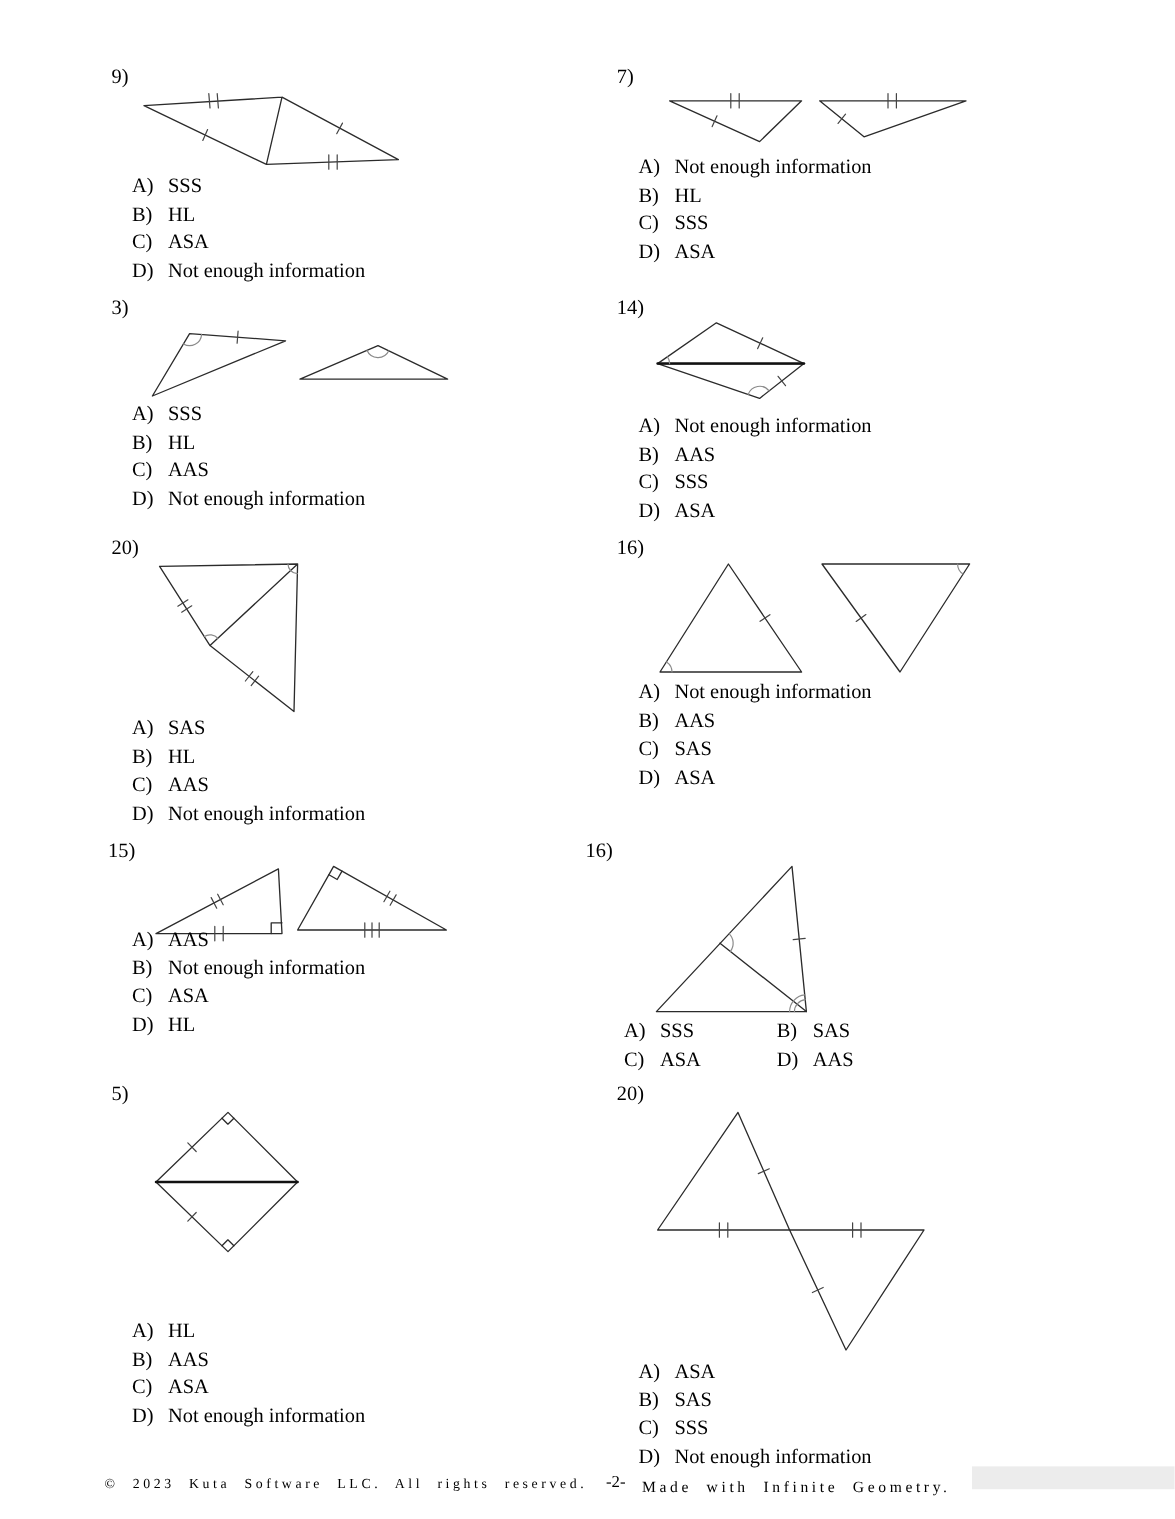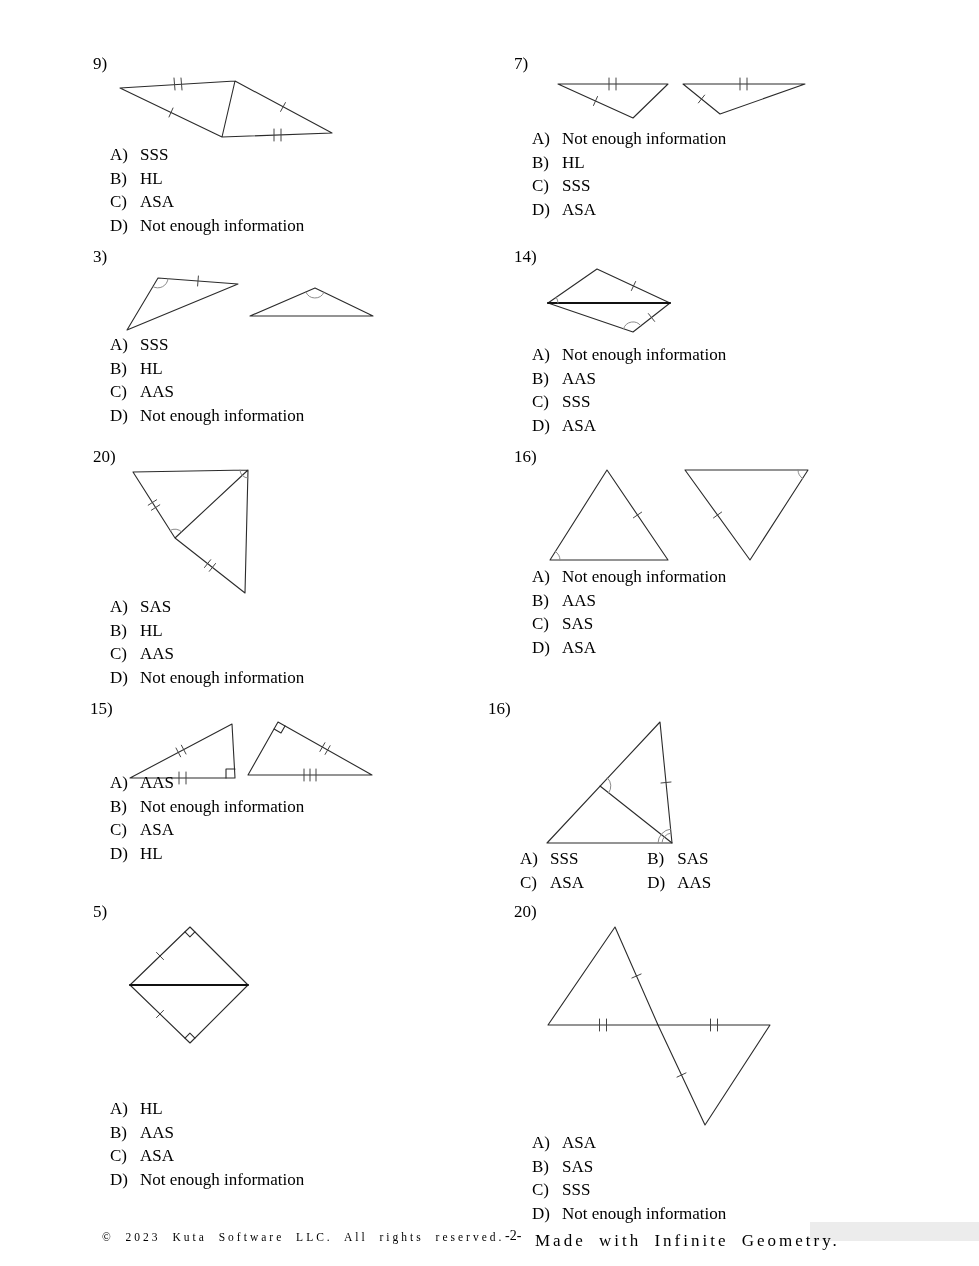--- a/index.html
+++ b/index.html
@@ -9,22 +9,22 @@
   .choices{position:absolute;font-size:17px;}
   .choice{height:23.6px;line-height:23.6px;white-space:nowrap;}
   .choice .lab{display:inline-block;width:30px;}
   .choice.inline{display:inline-block;}
   .choice.inline.first{width:123px;}
   svg.fig{position:absolute;overflow:visible;}
   .ln{fill:none;stroke:#2b2b2b;stroke-width:1.1;stroke-linejoin:round;stroke-linecap:round;}
   .tk{fill:none;stroke:#444;stroke-width:1;stroke-linecap:round;}
   .arc{fill:none;stroke:#8a8a8a;stroke-width:1;stroke-linecap:round;}
   .bold{fill:none;stroke:#111;stroke-width:2.1;stroke-linecap:round;}
-  .footer-left{position:absolute;left:102px;top:1231px;font-size:11.5px;letter-spacing:3px;word-spacing:6px;white-space:nowrap;}
-  .footer-right{position:absolute;left:535px;top:1231px;font-size:17px;letter-spacing:3px;word-spacing:6px;white-space:nowrap;}
+  .footer-left{position:absolute;left:87px;top:1231px;font-size:11.5px;letter-spacing:3px;word-spacing:6px;white-space:nowrap;}
+  .footer-right{position:absolute;left:535px;top:1231px;font-size:13px;letter-spacing:3px;word-spacing:6px;white-space:nowrap;}
   .footer-page{position:absolute;left:505px;top:1228px;font-size:14px;background:transparent;}
   .artifact{position:absolute;left:810px;top:1222px;width:169px;height:19px;background:#ececec;}
 </style>
 </head>
 <body>
 
 <div class="page">
 
   <div>
     <span class="qnum" style="left:93px;top:54px">9)</span>

